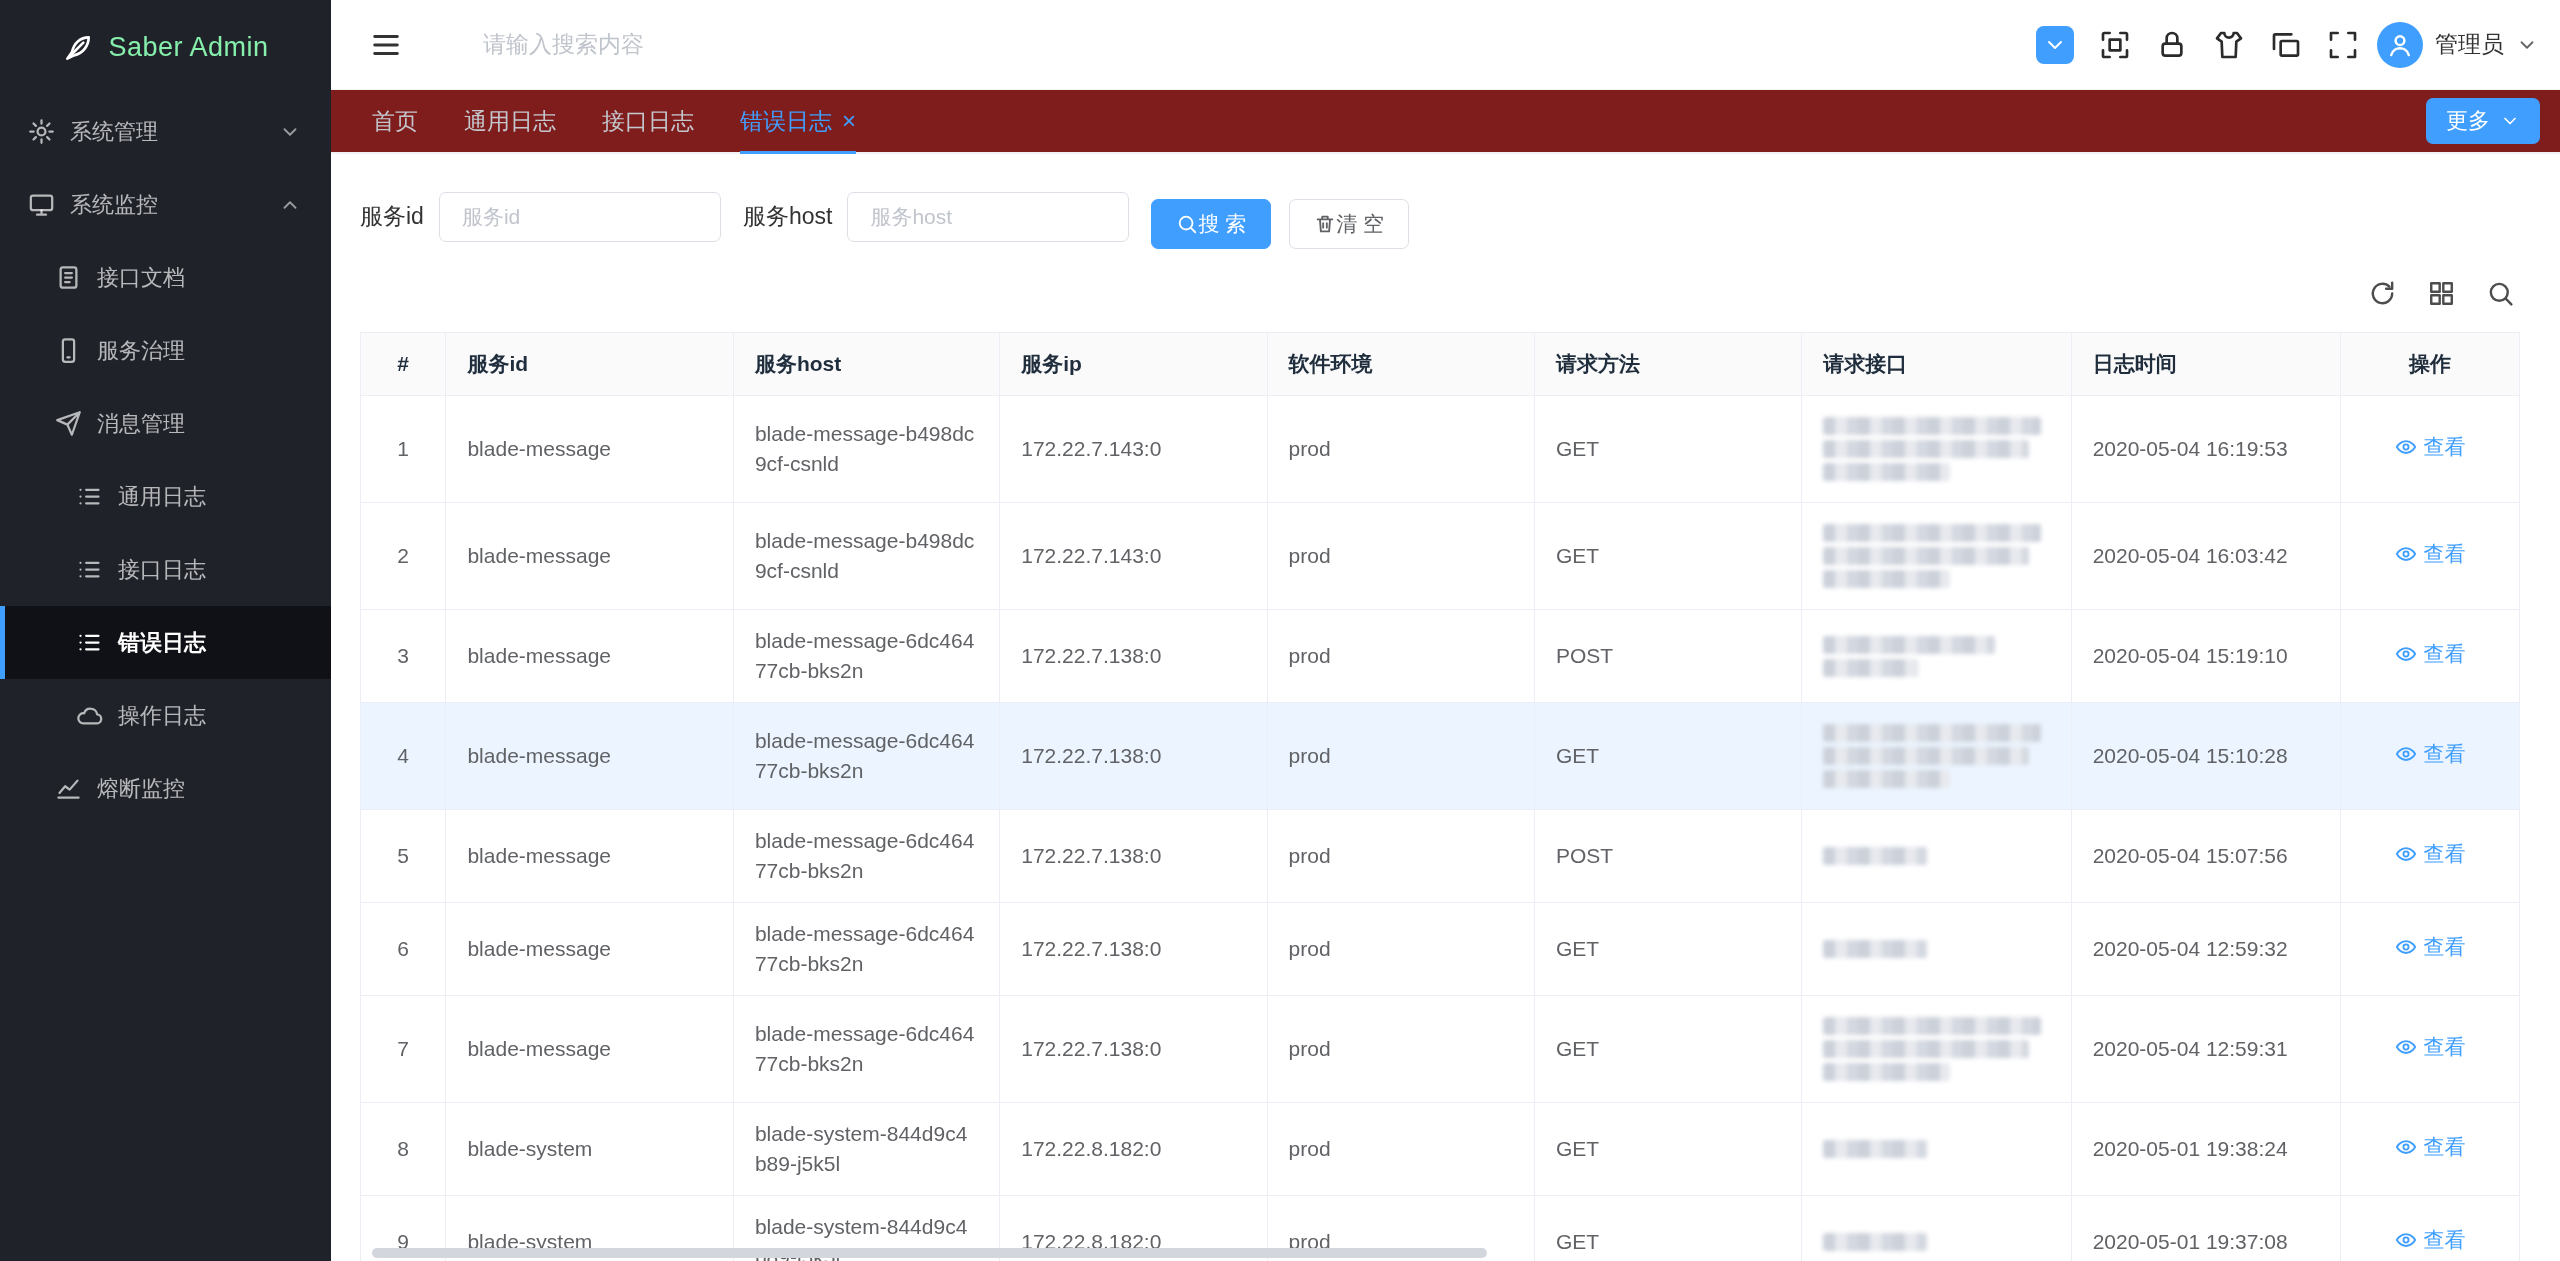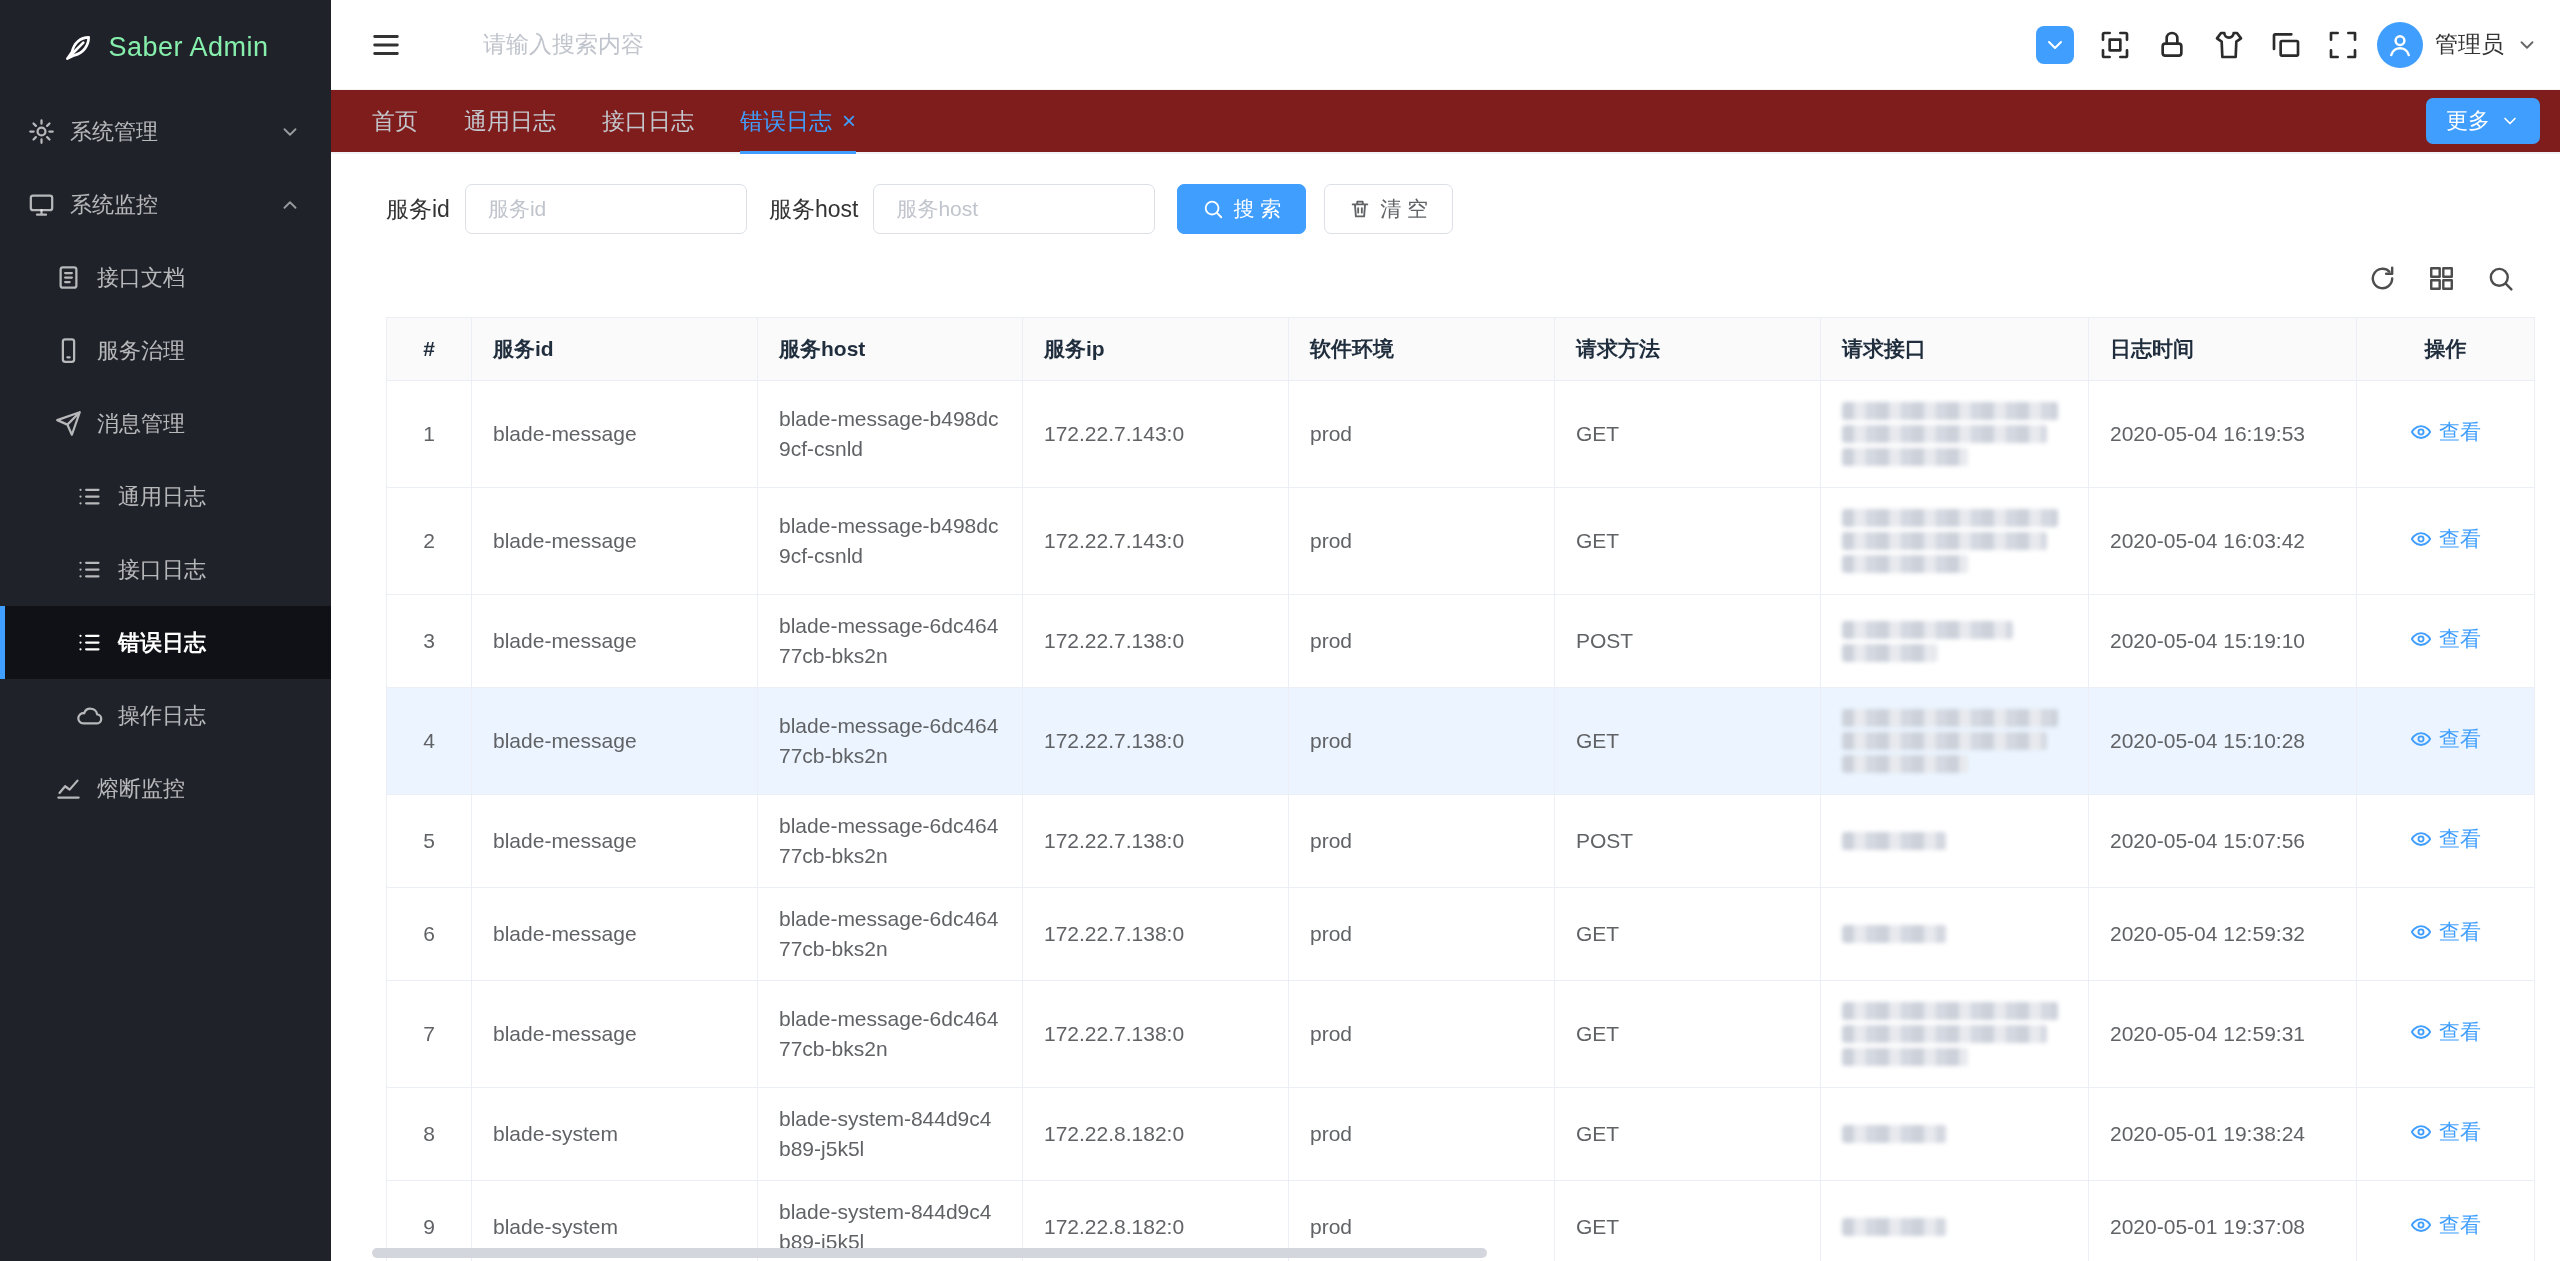--- a/index.html
+++ b/index.html
@@ -41,28 +41,28 @@
 
   .tabbar { height:64px; display:flex; align-items:center; padding:0 20px 0 41px; border-bottom:2px solid #f0f2f5; background:#7f1d1d; }
   .tabs { display:flex; align-items:center; height:100%; }
   .tab { display:flex; align-items:center; height:100%; margin-right:46px; font-size:23px; color:#c3c6cc; cursor:pointer; position:relative; }
   .tab.active { color:#409EFF; }
   .tab.active::after { content:""; position:absolute; left:0; right:0; bottom:-2px; height:3px; background:#409EFF; }
   .tab-close { margin-left:10px; font-size:24px; color:#409EFF; line-height:1; cursor:pointer; }
   .more-btn { margin-left:auto; background:#409EFF; border:none; color:#fff; height:46px; padding:0 20px; border-radius:7px; font-size:22px; display:inline-flex; align-items:center; gap:10px; cursor:pointer; font-family:inherit; }
   .more-caret { width:20px; height:20px; }
 
-  .content { flex:1; padding:30px 40px 0 55px; position:relative; overflow:hidden; background:#fff; }
+  .content { flex:1; padding:30px 40px 0 29px; position:relative; overflow:hidden; background:#fff; }
 
   
   .filterbar { display:flex; align-items:center; }
   .f-label { font-size:23px; color:#333; margin-right:15px; white-space:nowrap; }
   .f-input { width:282px; height:50px; border:1px solid #DCDFE6; border-radius:7px; padding:0 22px; font-size:21px; color:#606266; outline:none; margin-right:22px; font-family:inherit; }
   .f-input::placeholder { color:#c0c4cc; }
-  .btn { height:50px; border-radius:7px; font-size:21px; display:inline-flex; align-items:center; gap:9px; padding:0 24px; cursor:pointer; font-family:inherit; }
+  .btn { height:50px; border-radius:7px; font-size:21px; display:inline-flex; align-items:center; padding:0 24px; cursor:pointer; font-family:inherit;margin-top:15px; }
   .btn-ico { width:22px; height:22px; }
   .btn-primary { background:#409EFF; border:1px solid #409EFF; color:#fff; margin-right:18px; }
   .btn-plain { background:#fff; border:1px solid #DCDFE6; color:#606266; }
 
   
   .crud-toolbar { display:flex; justify-content:flex-end; align-items:center; gap:30px; margin:30px 5px 24px 0; }
   .crud-icon { width:29px; height:29px; color:#4d4d4d; cursor:pointer; display:inline-flex; }
 
   
   table.grid { width:100%; border-collapse:collapse; table-layout:fixed; font-size:21px; }

